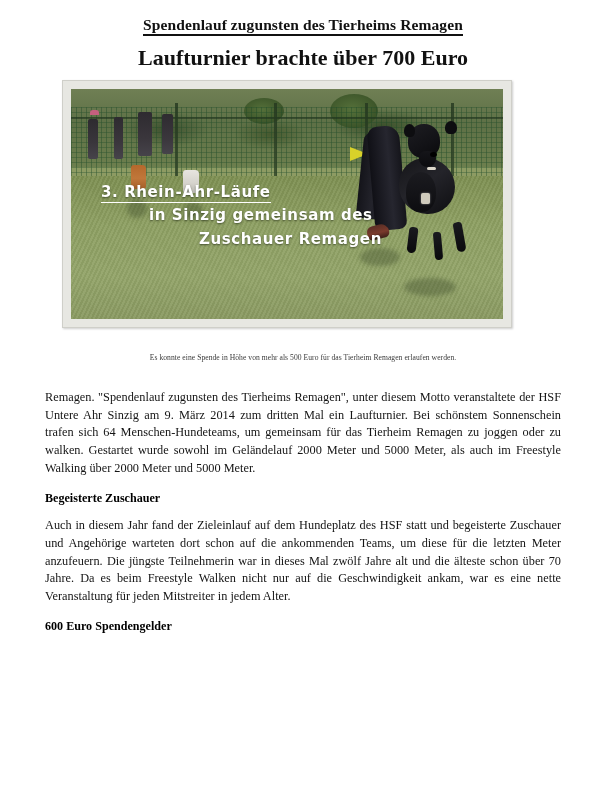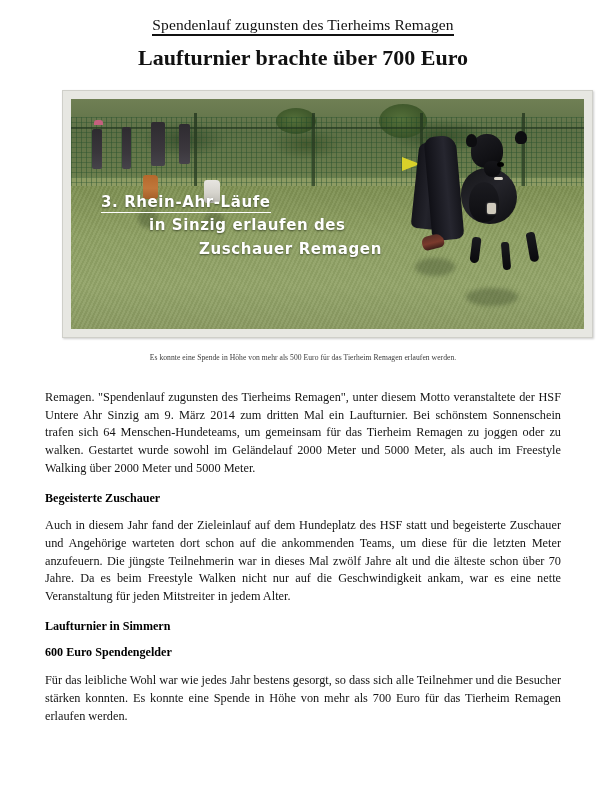--- a/index.html
+++ b/index.html
@@ -19,21 +19,21 @@
   .page {
     position: absolute;
     inset: 0;
     background: #ffffff;
   }
 
   
   .kicker {
     text-align: center;
     font-size: 15.5px;
-    font-weight: normal;
+    font-weight: bold;
     letter-spacing: 0.1px;
     margin: 16px 0 0 0;
     padding: 0 40px;
     line-height: 1.1;
   }
   .kicker span {
     border-bottom: 2px solid #111;
     padding-bottom: 1px;
   }
   .headline {
@@ -42,22 +42,22 @@
     font-weight: bold;
     margin: 12px 0 0 0;
     padding: 0 40px;
     line-height: 1.15;
   }
 
   
   .photo-wrap {
     position: absolute;
     left: 62px;
-    top: 90px;
-    width: 531px;
+    top: 80px;
+    width: 450px;
     height: 248px;
     background: #e7e7e2;
     border: 1px solid #cfcfc9;
     box-shadow: 1px 1px 2px rgba(0,0,0,0.20);
     box-sizing: border-box;
     padding: 8px;
   }
   .photo {
     position: relative;
     width: 100%;
@@ -326,40 +326,38 @@
       <div class="dog-nose" style="left:83%;top:27.5%;width:7px;height:5px;"></div>
       <div class="dog-teeth" style="left:82.5%;top:34%;width:9px;height:3px;"></div>
       <div class="dog-tag" style="left:81%;top:45%;width:9px;height:11px;"></div>
       <div class="dog-leg" style="left:78%;top:60%;width:9px;height:26px;transform:rotate(7deg);"></div>
       <div class="dog-leg" style="left:84%;top:62%;width:8px;height:28px;transform:rotate(-5deg);"></div>
       <div class="dog-leg" style="left:89%;top:58%;width:9px;height:30px;transform:rotate(-10deg);"></div>
       <div class="grass-shadow" style="left:77%;width:52px;bottom:10%;"></div>
 
       <div class="overlay">
         <div class="ov-l1"><span>3. Rhein-Ahr-Läufe</span></div>
-        <div class="ov-l2">in Sinzig erlaufen des</div>
+        <div class="ov-l2">in Sinzig gemeinsam des</div>
         <div class="ov-l3">Zuschauer Remagen</div>
       </div>
 
     </div>
   </div>
 
   <div class="caption">Es konnte eine Spende in Höhe von mehr als 500 Euro für das Tierheim Remagen erlaufen werden.</div>
 
   <div class="body">
     <p>Remagen. "Spendenlauf zugunsten des Tierheims Remagen", unter diesem Motto veranstaltete der HSF Untere Ahr Sinzig am 9. März 2014 zum dritten Mal ein Laufturnier. Bei schönstem Sonnenschein trafen sich 64 Menschen-Hundeteams, um gemeinsam für das Tierheim Remagen zu joggen oder zu walken. Gestartet wurde sowohl im Geländelauf 2000 Meter und 5000 Meter, als auch im Freestyle Walking über 2000 Meter und 5000 Meter.</p>
 
     <div class="sect">
       <h2>Begeisterte Zuschauer</h2>
       <p>Auch in diesem Jahr fand der Zieleinlauf auf dem Hundeplatz des HSF statt und begeisterte Zuschauer und Angehörige warteten dort schon auf die ankommenden Teams, um diese für die letzten Meter anzufeuern. Die jüngste Teilnehmerin war in dieses Mal zwölf Jahre alt und die älteste schon über 70 Jahre. Da es beim Freestyle Walken nicht nur auf die Geschwindigkeit ankam, war es eine nette Veranstaltung für jeden Mitstreiter in jedem Alter.</p>
     </div>
 
     <div class="sect">
-      <h2>Laufturnier in Simmern</h2>
     </div>
 
     <div class="sect">
       <h2>600 Euro Spendengelder</h2>
-      <p>Für das leibliche Wohl war wie jedes Jahr bestens gesorgt, so dass sich alle Teilnehmer und die Besucher stärken konnten. Es konnte eine Spende in Höhe von mehr als 700 Euro für das Tierheim Remagen erlaufen werden.</p>
     </div>
   </div>
 
 </div>
 
 </body></html>

